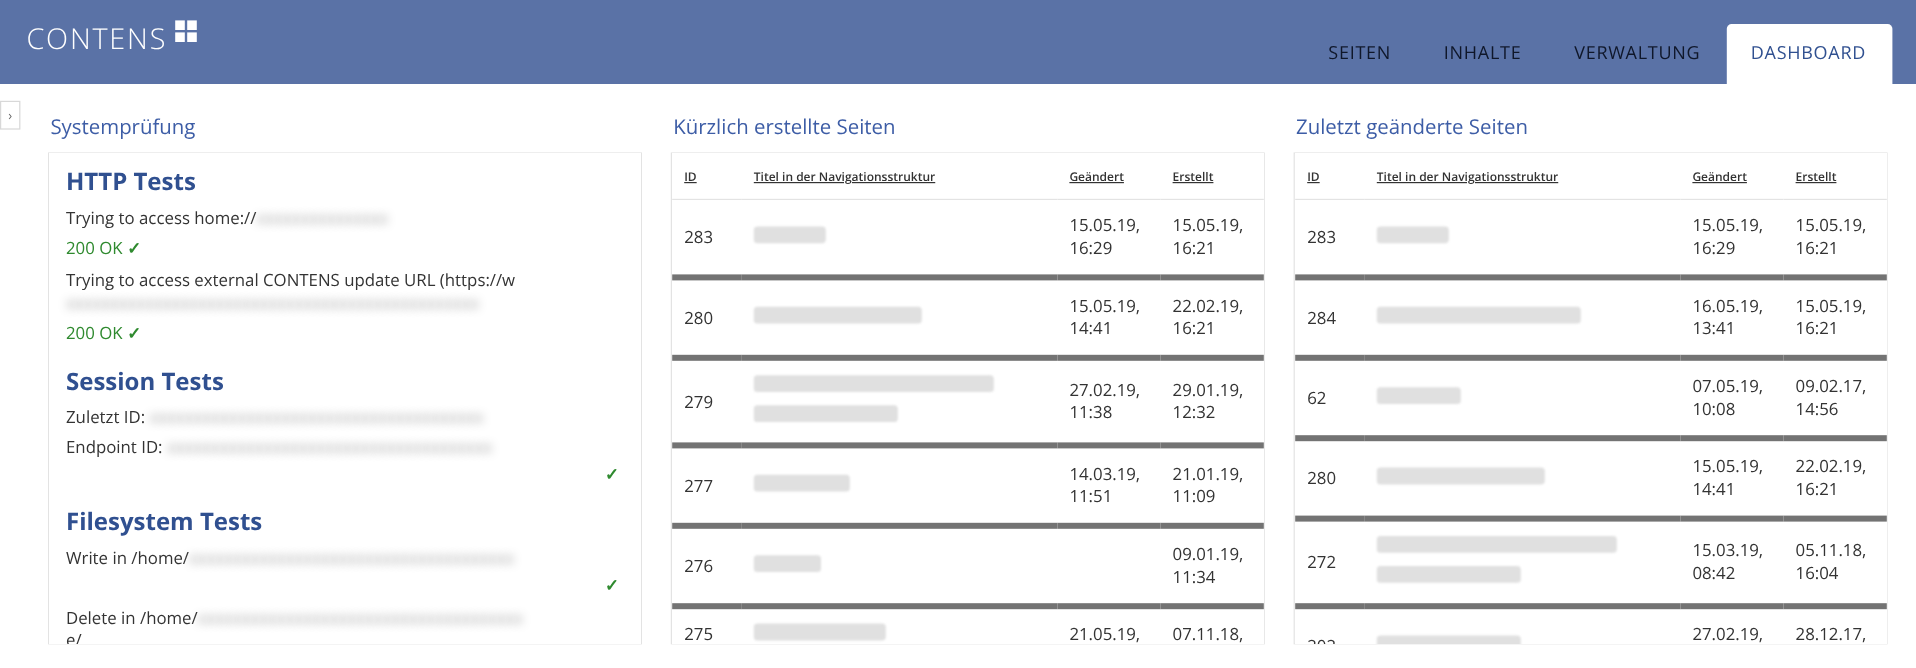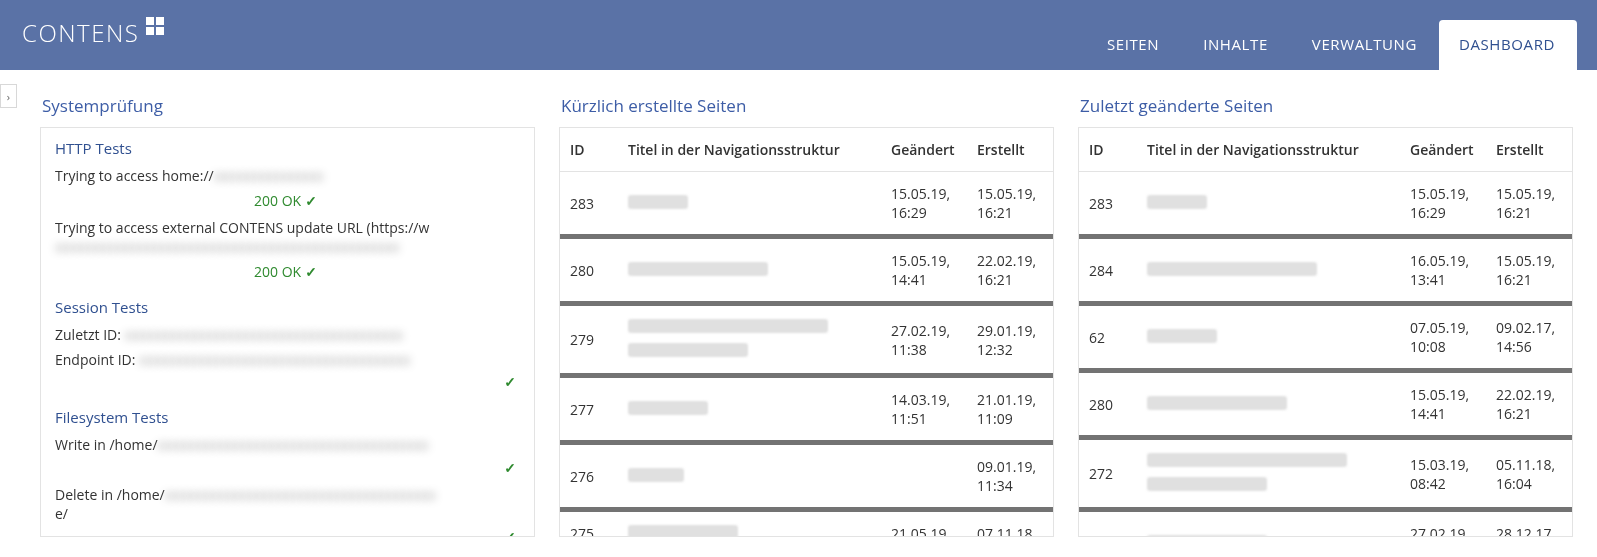--- a/index.html
+++ b/index.html
@@ -34,21 +34,21 @@
   }
   .brand-icon span{
     width:8px;height:8px;background:#fff;margin:1px;
   }
   .nav-tabs{
     display:flex;
     margin-left:auto;
     margin-right:20px;
   }
   .nav-tab{
-    color:#ffffff;
+    color:#0f172a;
     padding:14px 22px 16px 22px;
     font-size:15px;
     letter-spacing:0.6px;
   }
   .nav-tab.active{
     background:#fff;
     color:#305090;
     border-radius:4px 4px 0 0;
     padding-left:20px;
   }
@@ -97,37 +97,37 @@
     overflow-x:hidden;
     padding:10px 14px;
   }
   .panel-body.table{
     padding:0;
   }
 
   
   .sec-head{
     color:#305090;
-    font-weight:400;
-    font-size:15px;
+    font-weight:700;
+    font-size:20px;
     margin-top:10px;
     margin-bottom:6px;
   }
   .sec-head:first-child{margin-top:0;}
   .sys-line{
     padding:3px 0;
     line-height:1.35;
   }
   .blur-span{
     color:transparent;
     text-shadow:0 0 8px #999;
     user-select:none;
   }
   .status-line{
-    text-align:center;
+    text-align:left;
     color:#2f8a2f;
     padding:2px 4px 6px 0;
   }
   .status-line .check{
     color:#2f8a2f;
     font-weight:bold;
     margin-left:4px;
   }
   .check-only{
     text-align:right;
@@ -138,26 +138,27 @@
 
   
   table.data{
     width:100%;
     border-collapse:collapse;
     table-layout:fixed;
   }
   table.data thead th{
     text-align:left;
     font-weight:600;
-    font-size:14px;
+    font-size:10px;
     background:#fff;
     padding:12px 10px;
     border-bottom:1px solid #e3e3e3;
     color:#333;
     white-space:nowrap;
+    text-decoration:underline;
   }
   table.data td{
     padding:12px 10px;
     border-bottom:5px solid #737373;
     vertical-align:middle;
     font-size:14px;
     color:#333;
   }
   
   .ph { background:#e0e0e0; border-radius:3px; display:inline-block; height:14px; filter:blur(1px); }

